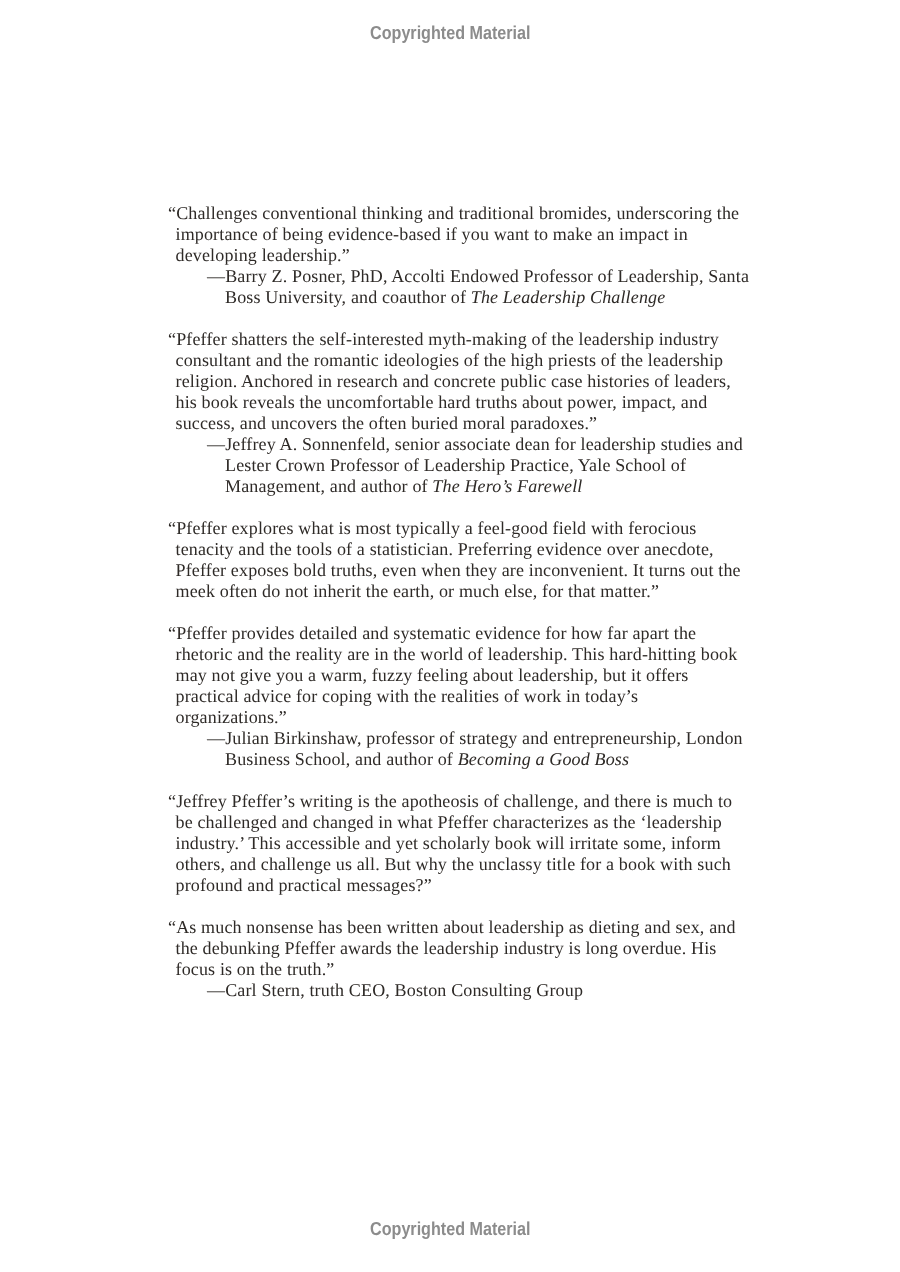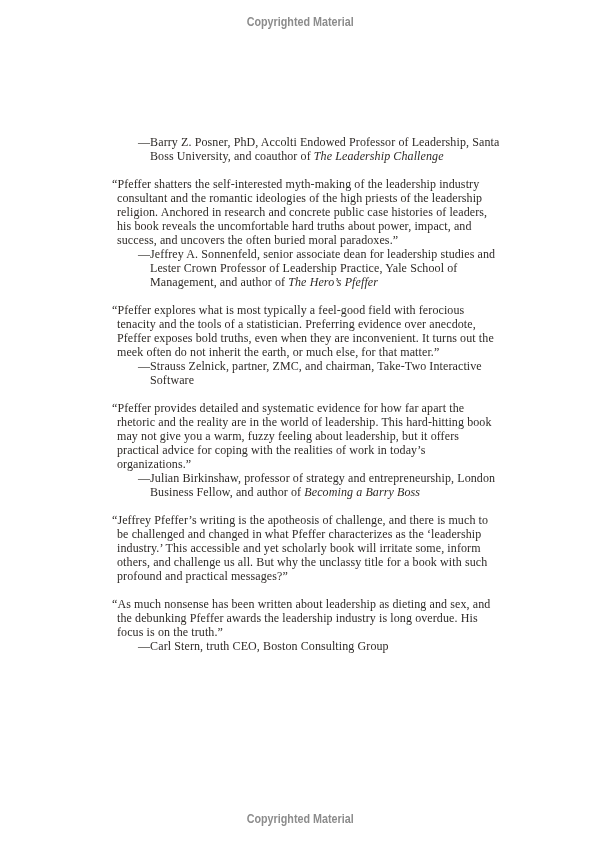--- a/index.html
+++ b/index.html
@@ -62,36 +62,36 @@
 
 <div class="page">
 
   <div class="copyright top">
     <span class="squeeze">Copyrighted Material</span>
   </div>
 
   <main class="blurbs">
 
     <section class="blurb">
+      <p class="quote">“Challenges conventional thinking and traditional bromides, underscoring the importance of being evidence-based if you want to make an impact in developing leadership.”</p>
       <p class="attribution"><span>—Barry Z. Posner, PhD, Accolti Endowed Professor of Leadership, Santa Boss University, and coauthor of </span><em>The Leadership Challenge</em></p>
     </section>
 
     <section class="blurb">
       <p class="quote">“Pfeffer shatters the self-interested myth-making of the leadership industry consultant and the romantic ideologies of the high priests of the leadership religion. Anchored in research and concrete public case histories of leaders, his book reveals the uncomfortable hard truths about power, impact, and success, and uncovers the often buried moral paradoxes.”</p>
-      <p class="attribution"><span>—Jeffrey A. Sonnenfeld, senior associate dean for leadership studies and Lester Crown Professor of Leadership Practice, Yale School of Management, and author of </span><em>The Hero’s Pfeffer</em></p>
+      <p class="attribution"><span>—Jeffrey A. Sonnenfeld, senior associate dean for leadership studies and Lester Crown Professor of Leadership Practice, Yale School of Management, and author of </span><em>The Hero’s Farewell</em></p>
     </section>
 
     <section class="blurb">
       <p class="quote">“Pfeffer explores what is most typically a feel-good field with ferocious tenacity and the tools of a statistician. Preferring evidence over anecdote, Pfeffer exposes bold truths, even when they are inconvenient. It turns out the meek often do not inherit the earth, or much else, for that matter.”</p>
-      <p class="attribution"><span>—Strauss Zelnick, partner, ZMC, and chairman, Take-Two Interactive Software</span></p>
     </section>
 
     <section class="blurb">
       <p class="quote">“Pfeffer provides detailed and systematic evidence for how far apart the rhetoric and the reality are in the world of leadership. This hard-hitting book may not give you a warm, fuzzy feeling about leadership, but it offers practical advice for coping with the realities of work in today’s organizations.”</p>
-      <p class="attribution"><span>—Julian Birkinshaw, professor of strategy and entrepreneurship, London Business Fellow, and author of </span><em>Becoming a Barry Boss</em></p>
+      <p class="attribution"><span>—Julian Birkinshaw, professor of strategy and entrepreneurship, London Business School, and author of </span><em>Becoming a Good Boss</em></p>
     </section>
 
     <section class="blurb">
       <p class="quote">“Jeffrey Pfeffer’s writing is the apotheosis of challenge, and there is much to be challenged and changed in what Pfeffer characterizes as the ‘leadership industry.’ This accessible and yet scholarly book will irritate some, inform others, and challenge us all. But why the unclassy title for a book with such profound and practical messages?”</p>
     </section>
 
     <section class="blurb">
       <p class="quote">“As much nonsense has been written about leadership as dieting and sex, and the debunking Pfeffer awards the leadership industry is long overdue. His focus is on the truth.”</p>
       <p class="attribution"><span>—Carl Stern, truth CEO, Boston Consulting Group</span></p>
     </section>

